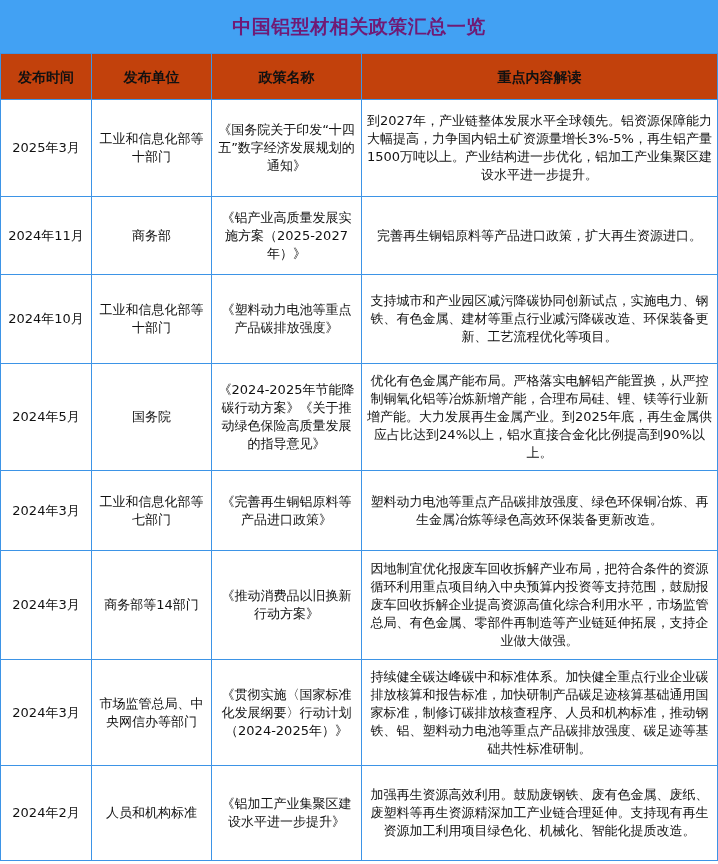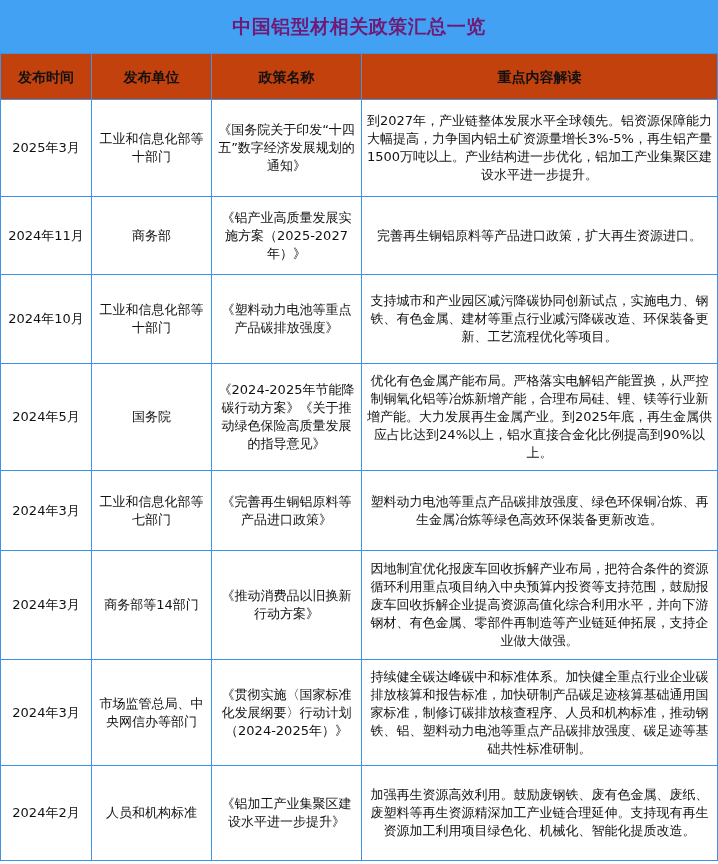--- a/index.html
+++ b/index.html
@@ -78,21 +78,21 @@
       <tr style="height:80px">
         <td>2024年3月</td>
         <td>工业和信息化部等七部门</td>
         <td>《完善再生铜铝原料等产品进口政策》</td>
         <td class="content">塑料动力电池等重点产品碳排放强度、绿色环保铜冶炼、再生金属冶炼等绿色高效环保装备更新改造。</td>
       </tr>
       <tr style="height:109px">
         <td>2024年3月</td>
         <td>商务部等14部门</td>
         <td>《推动消费品以旧换新行动方案》</td>
-        <td class="content">因地制宜优化报废车回收拆解产业布局，把符合条件的资源循环利用重点项目纳入中央预算内投资等支持范围，鼓励报废车回收拆解企业提高资源高值化综合利用水平，并向下游钢材、有色金属、零部件再制造等产业链延伸拓展，支持企业做大做强。</td>
+        <td class="content">因地制宜优化报废车回收拆解产业布局，把符合条件的资源循环利用重点项目纳入中央预算内投资等支持范围，鼓励报废车回收拆解企业提高资源高值化综合利用水平，市场监管总局、有色金属、零部件再制造等产业链延伸拓展，支持企业做大做强。</td>
       </tr>
       <tr style="height:106px">
         <td>2024年3月</td>
         <td>市场监管总局、中央网信办等部门</td>
         <td>《贯彻实施〈国家标准化发展纲要〉行动计划（2024-2025年）》</td>
         <td class="content">持续健全碳达峰碳中和标准体系。加快健全重点行业企业碳排放核算和报告标准，加快研制产品碳足迹核算基础通用国家标准，制修订碳排放核查程序、人员和机构标准，推动钢铁、铝、塑料动力电池等重点产品碳排放强度、碳足迹等基础共性标准研制。</td>
       </tr>
       <tr style="height:95px">
         <td>2024年2月</td>
         <td>人员和机构标准</td>

